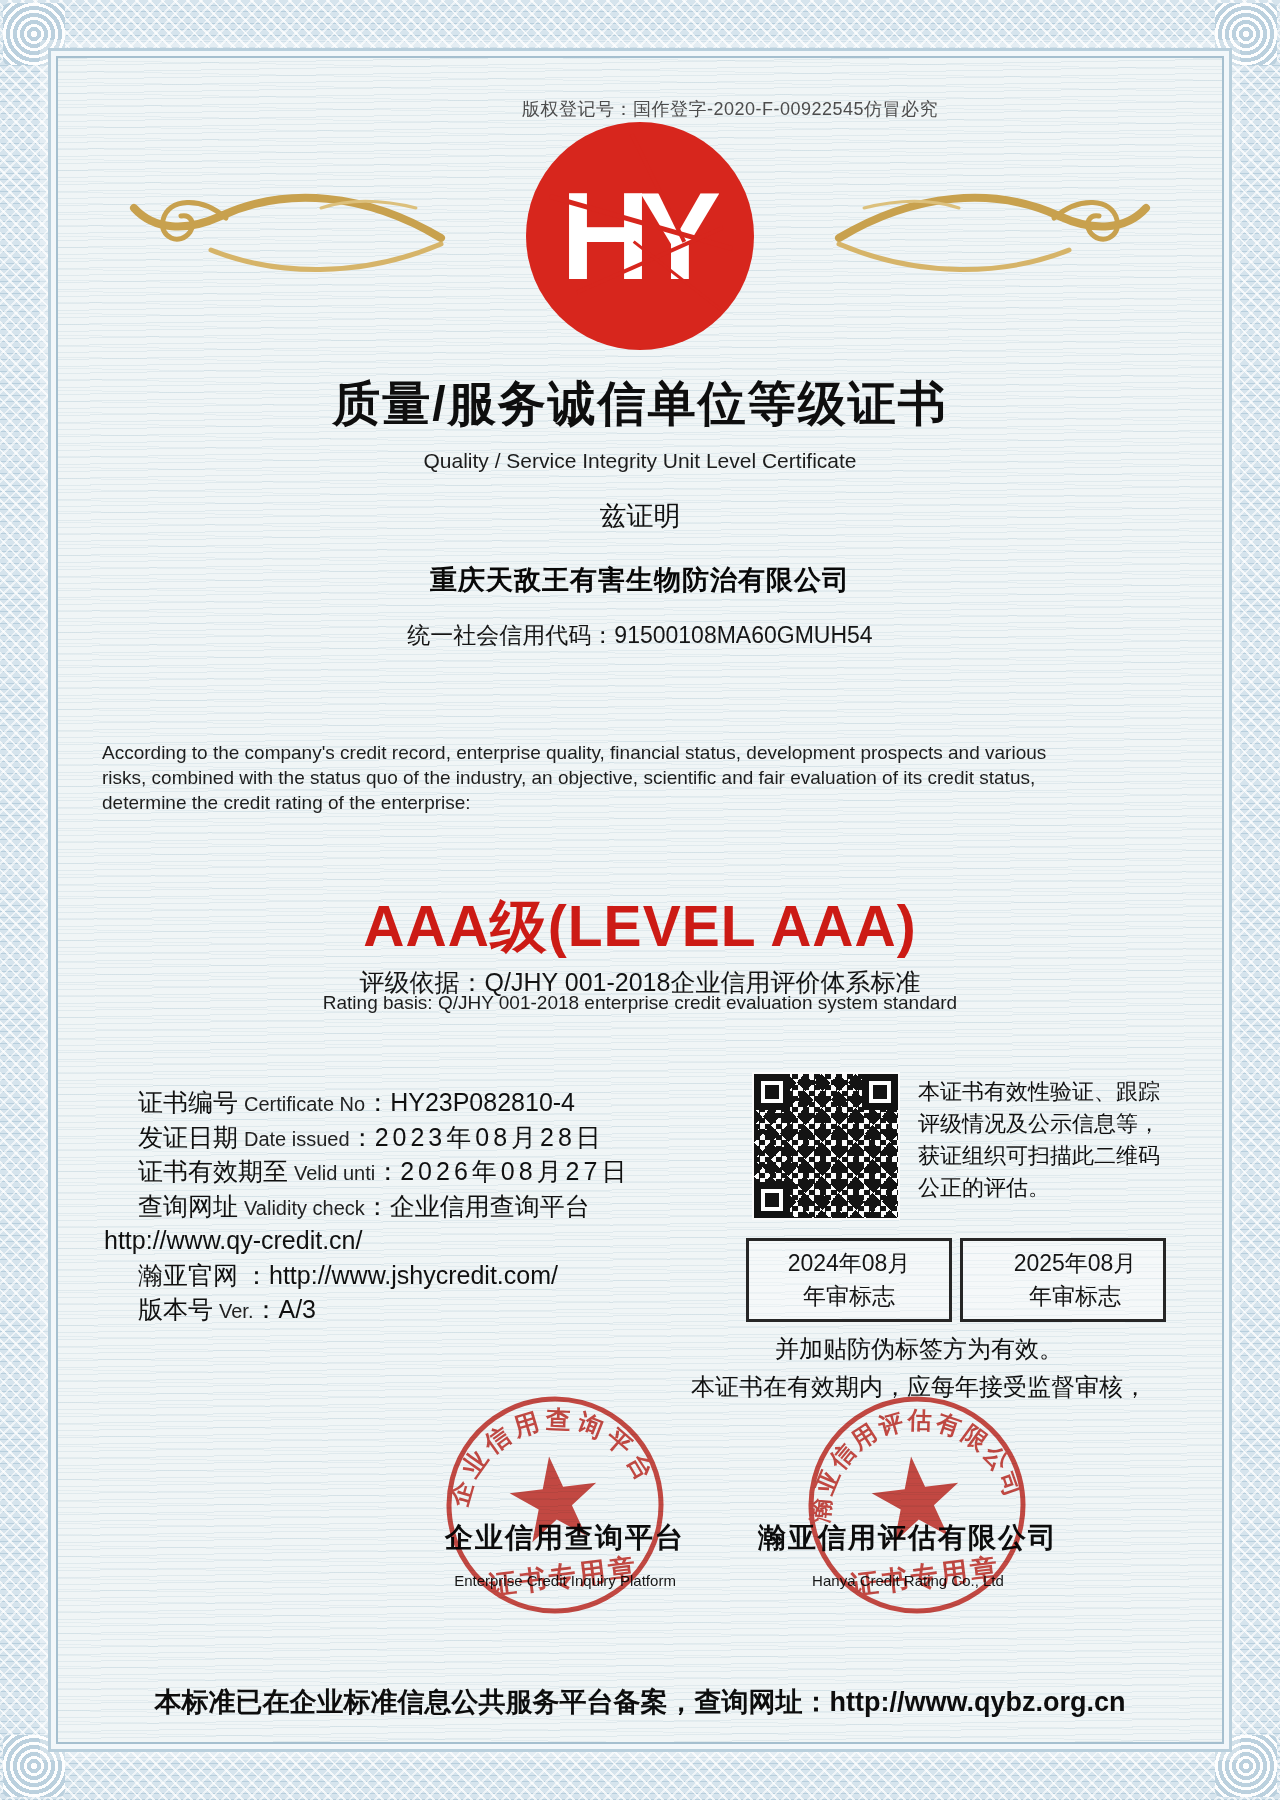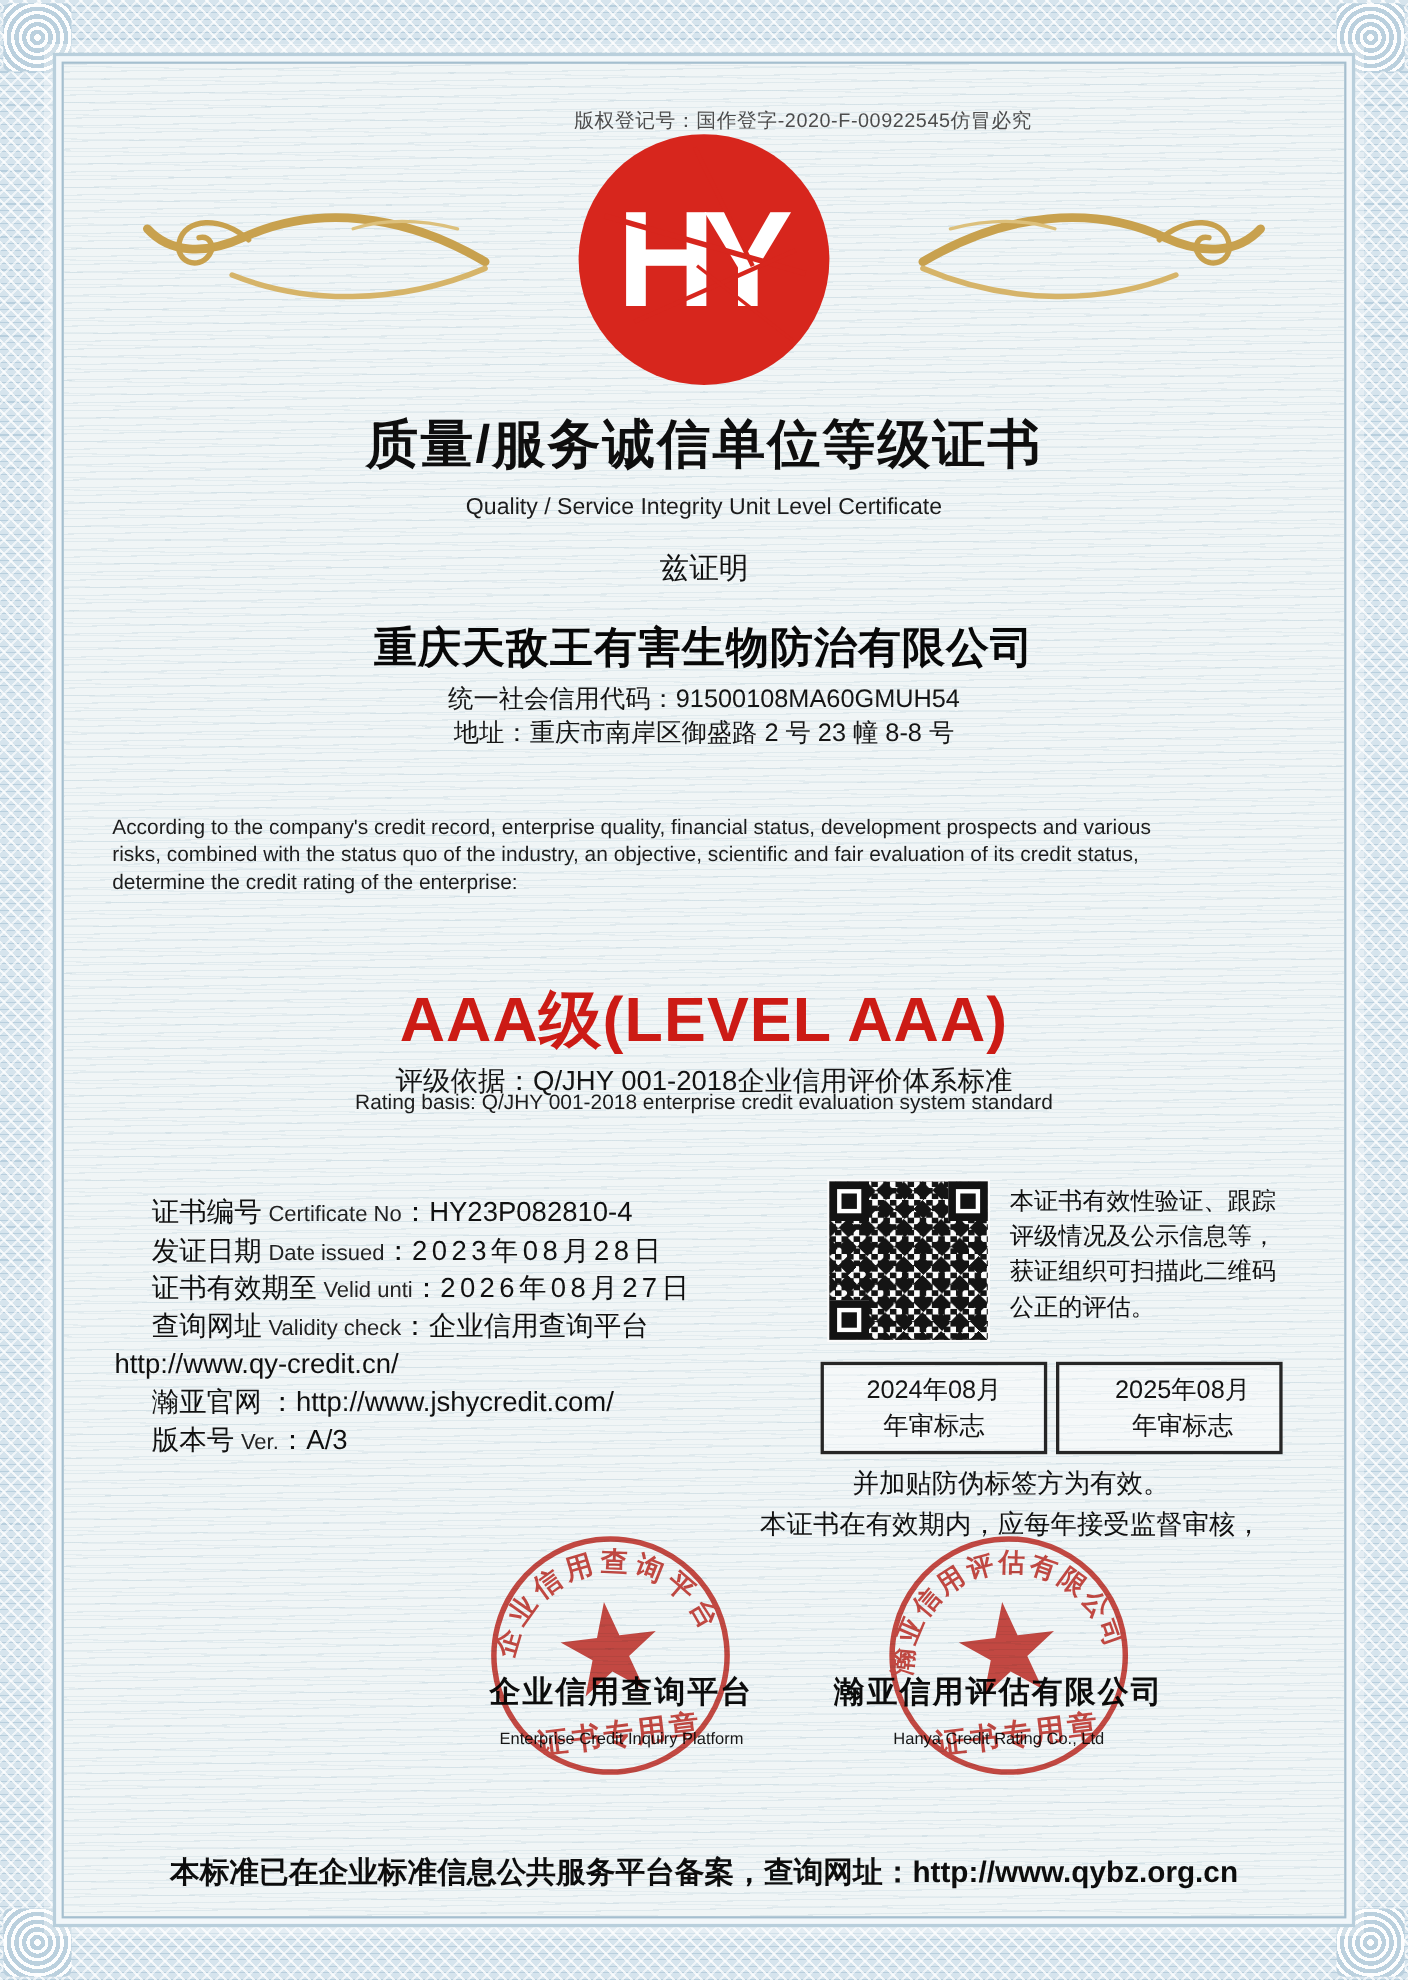--- a/index.html
+++ b/index.html
@@ -39,21 +39,21 @@
   .crack.c4{width:110px;height:3px;top:152px;left:96px;transform:rotate(38deg);}
 
   .flourish{top:178px;width:330px;height:105px;z-index:2;}
   .flourish.left{left:116px;}
   .flourish.right{right:116px;transform:scaleX(-1);}
 
   .title-zh{top:372px;font-size:48px;font-weight:700;letter-spacing:2px;color:#0e0e0e;}
   .title-en{top:449px;font-size:21px;color:#1c1c1c;}
   .certify-zh{top:498px;font-size:27px;color:#111;}
   .certify-en{top:533px;font-size:21px;color:#1c1c1c;}
-  .company{top:562px;font-size:39px;font-weight:900;letter-spacing:1px;color:#080808;}
+  .company{top:562px;font-size:27px;font-weight:900;letter-spacing:1px;color:#080808;}
   .code-line{top:620px;font-size:23px;color:#151515;}
   .addr-line{top:651px;font-size:23px;color:#151515;}
 
   .para{top:733px;left:102px;width:945px;}
   .para-zh{font-size:24px;line-height:35px;color:#0f0f0f;}
   .para-en{margin-top:7px;font-size:19px;line-height:25px;color:#1d1d1d;}
 
   .rating{top:889px;font-size:57px;font-weight:800;letter-spacing:1px;color:var(--rating-red,#cc1b15);}
   .basis-zh{top:966px;font-size:25px;color:#141414;}
   .basis-en{top:992px;font-size:19px;color:#1c1c1c;}
@@ -130,21 +130,20 @@
     <path d="M325,66 C245,100 160,98 95,72" fill="none" stroke="#d6b469" stroke-width="5" stroke-linecap="round"></path>
     <path d="M110,40 C85,18 52,20 47,42 C43,60 64,68 74,54 C80,45 74,36 65,38" fill="none" style="stroke:var(--gold,#c8a14e)" stroke-width="5" stroke-linecap="round"></path>
     <path d="M300,30 C260,20 230,22 205,30" fill="none" stroke="#dcc07c" stroke-width="3" stroke-linecap="round"></path>
   </svg>
 
   <div class="abs center title-zh">质量/服务诚信单位等级证书</div>
   <div class="abs center title-en">Quality / Service Integrity Unit Level Certificate</div>
   <div class="abs center certify-zh">兹证明</div>
   <div class="abs center company">重庆天敌王有害生物防治有限公司</div>
   <div class="abs center code-line">统一社会信用代码：91500108MA60GMUH54</div>
-  <div class="abs center addr-line">地址：重庆市南岸区御盛路 2 号 23 幢 8-8 号</div>
 
   <div class="abs para">
     <div class="para-en">According to the company's credit record, enterprise quality, financial status, development prospects and various risks, combined with the status quo of the industry, an objective, scientific and fair evaluation of its credit status, determine the credit rating of the enterprise:</div>
   </div>
 
   <div class="abs center rating">AAA级(LEVEL AAA)</div>
   <div class="abs center basis-zh">评级依据：Q/JHY 001-2018企业信用评价体系标准</div>
   <div class="abs center basis-en">Rating basis: Q/JHY 001-2018 enterprise credit evaluation system standard</div>
 
   <div class="abs details">

